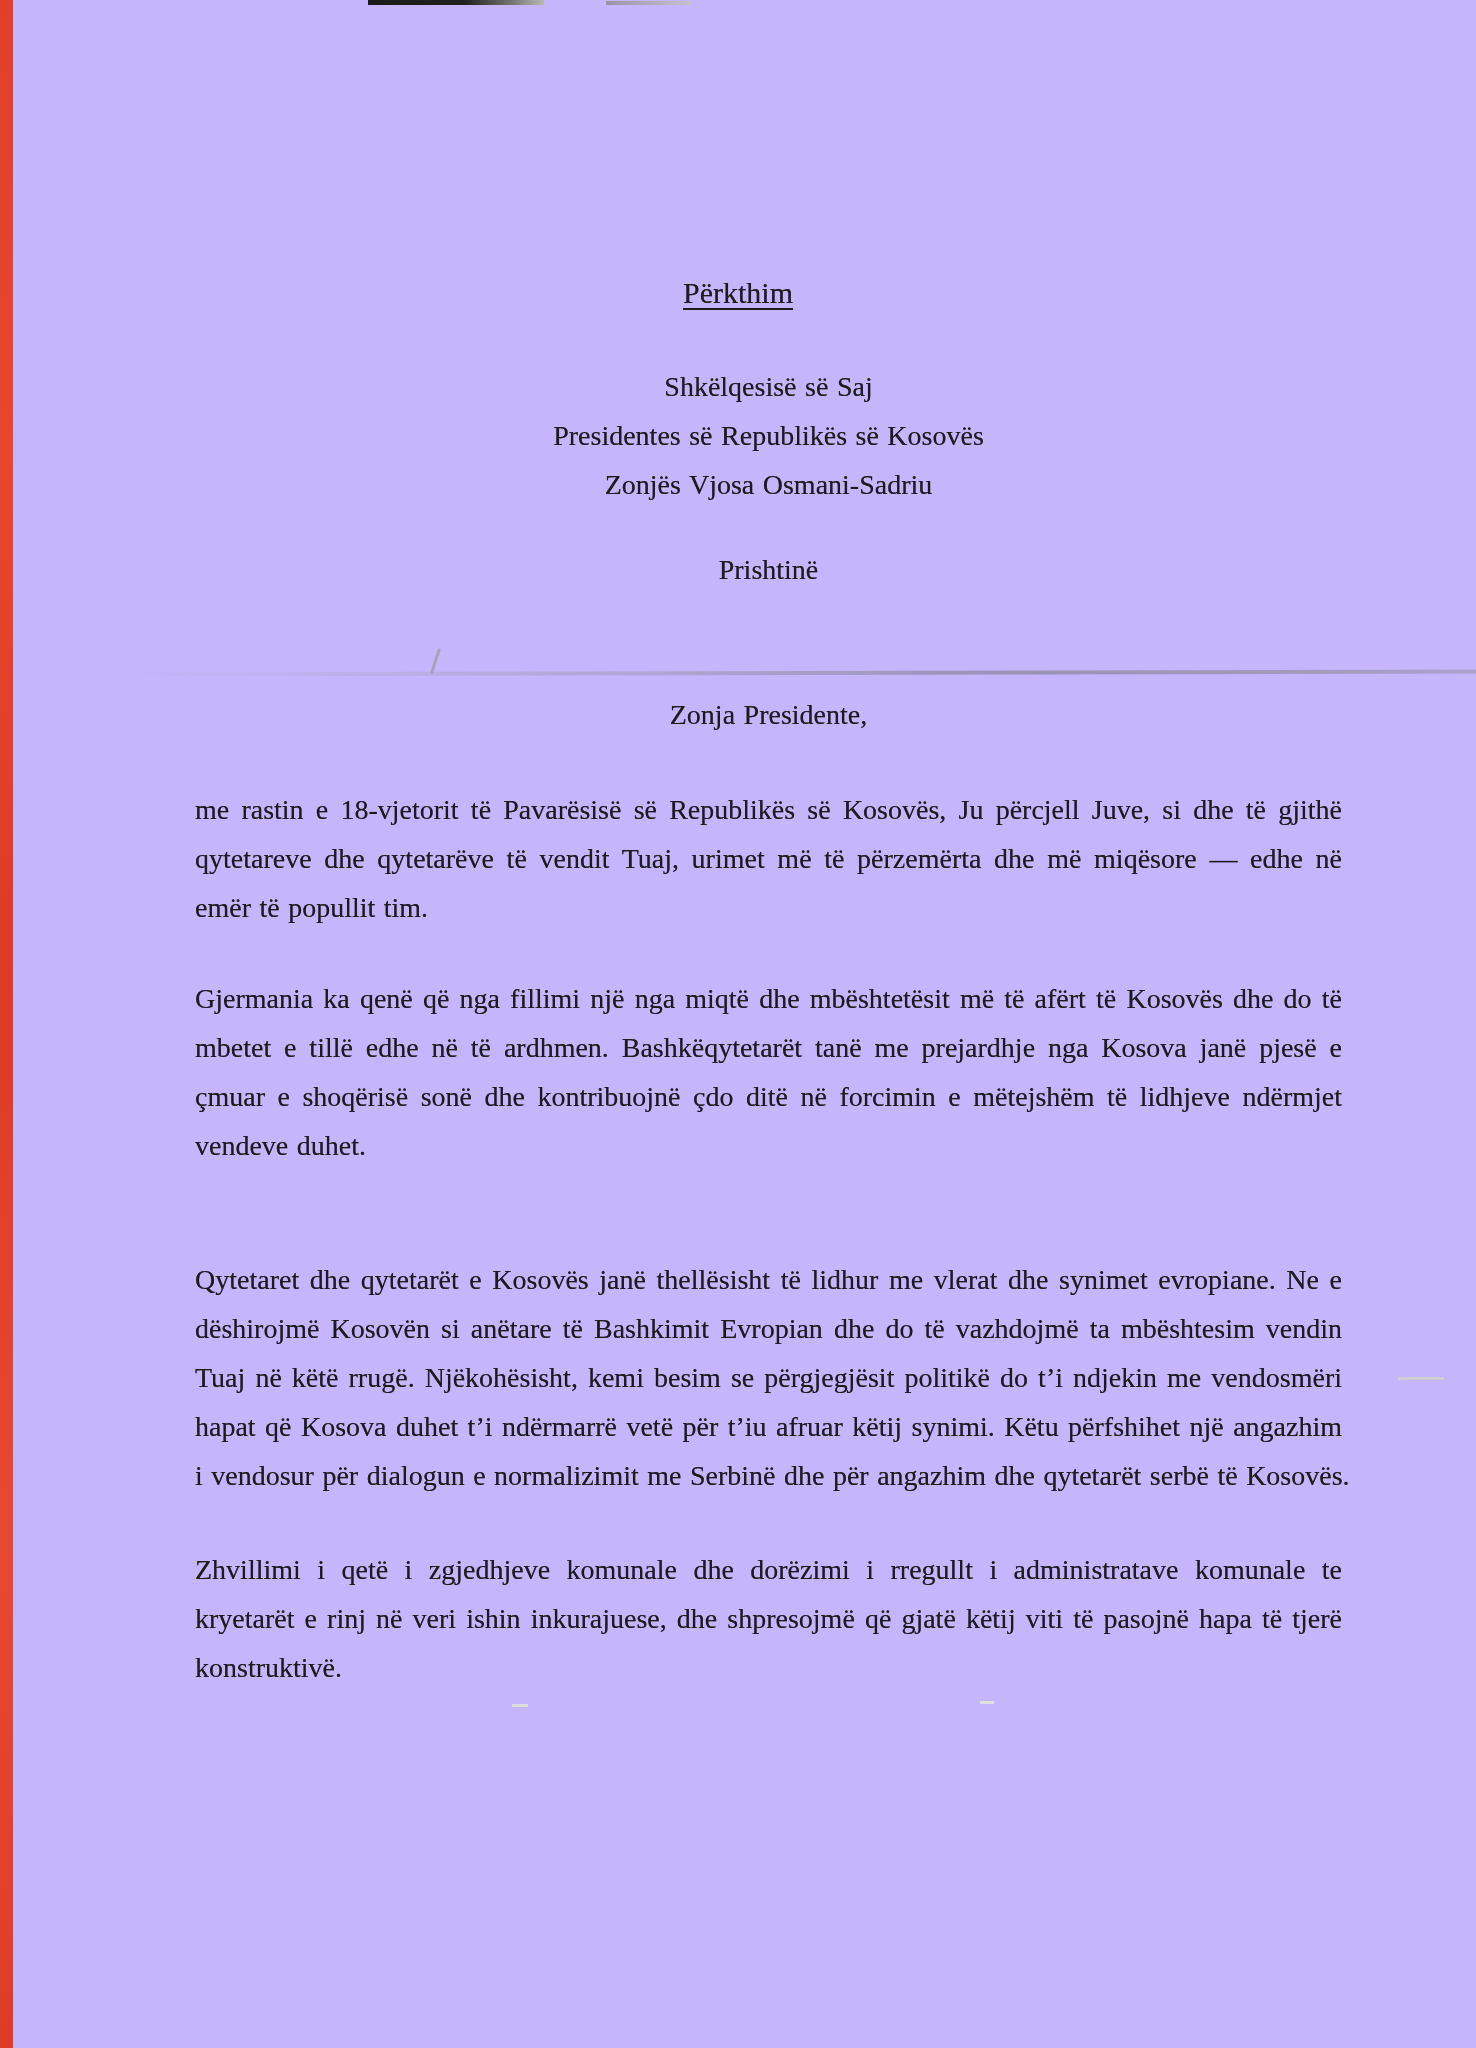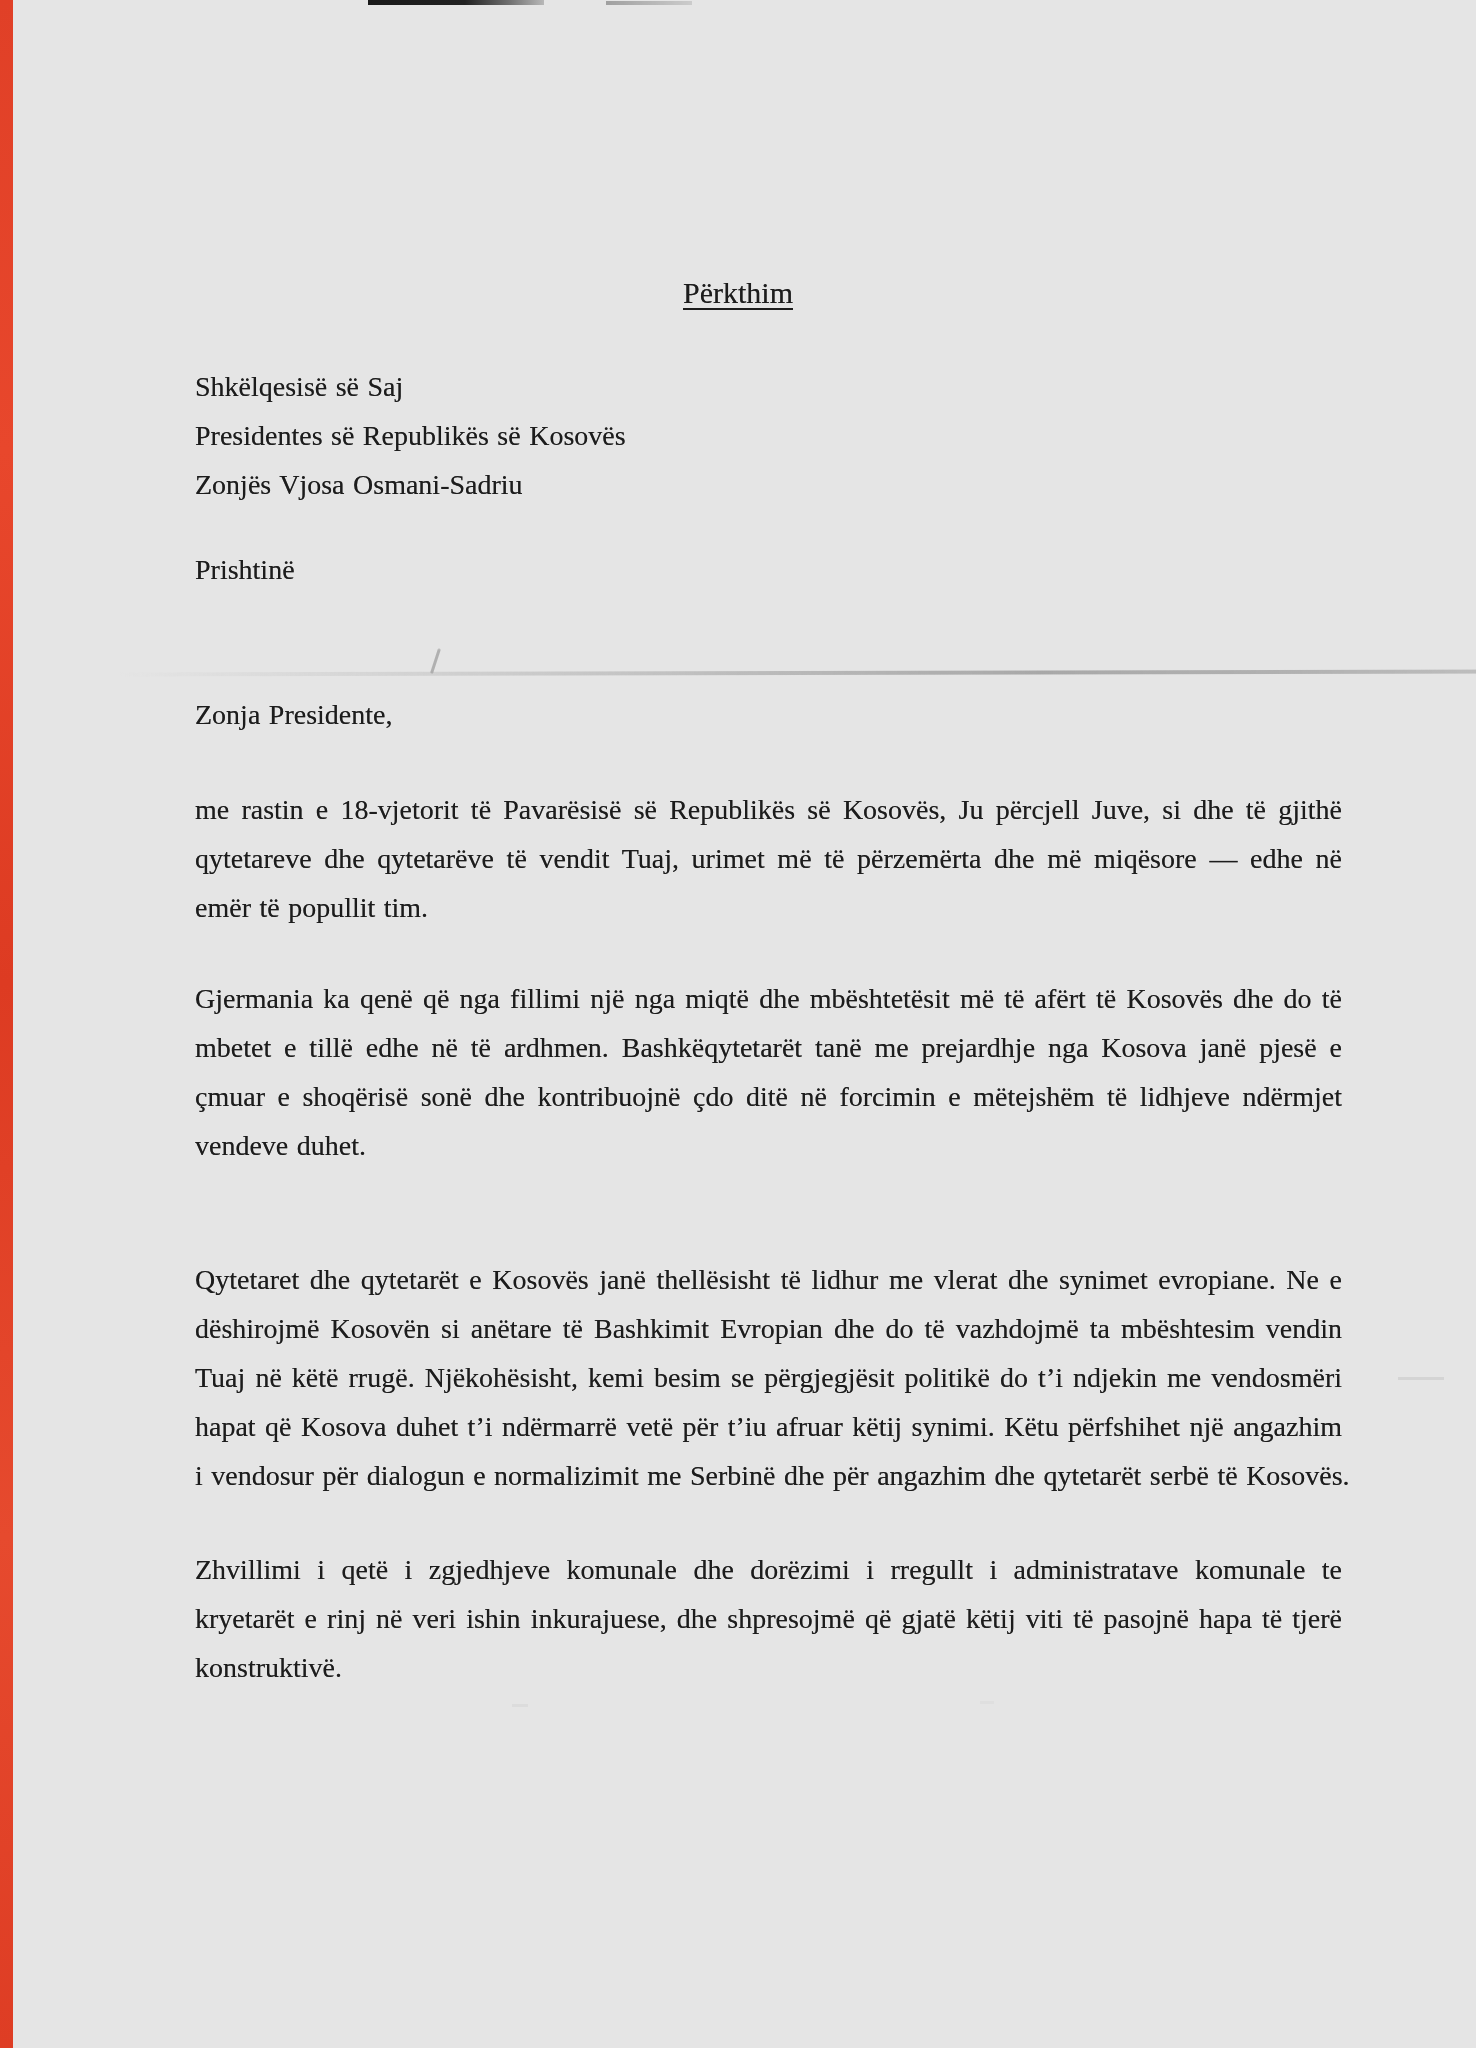--- a/index.html
+++ b/index.html
@@ -1,20 +1,20 @@
 <!DOCTYPE html>
 <html><head>
 <meta charset="utf-8">
 <style>
   html, body { margin: 0; padding: 0; background: #ffffff; }
   .page {
     position: relative;
     width: 1476px;
     height: 2048px;
-    background: #e5e5e5;
+    background: #c4b5fd;
     overflow: hidden;
     font-family: "Liberation Serif", "DejaVu Serif", serif;
     color: #1c1c1c;
   }
   
   .stripe {
     position: absolute;
     left: 0; top: 0;
     width: 13px; height: 2048px;
     background: linear-gradient(180deg, #e04027 0%, #e8472c 22%, #dd3b22 48%, #e64a2e 75%, #de3d24 100%);
@@ -83,21 +83,21 @@
     text-underline-offset: 5px;
     text-decoration-thickness: 2px;
   }
   .address    { top: 362px; }
   .city       { top: 545px; }
   .salutation { top: 690px; }
   .p1 { top: 785px; }
   .p2 { top: 974px; }
   .p3 { top: 1255px; }
   .p4 { top: 1545px; }
-  .line { height: 49px; white-space: nowrap; }
+  .line { height: 49px; white-space: nowrap; text-align: center; }
   .para .line.j {
     white-space: normal;
     text-align: justify;
     text-align-last: justify;
   }
   .para .line.s { text-align: left; }
 </style>
 </head>
 <body>
 

